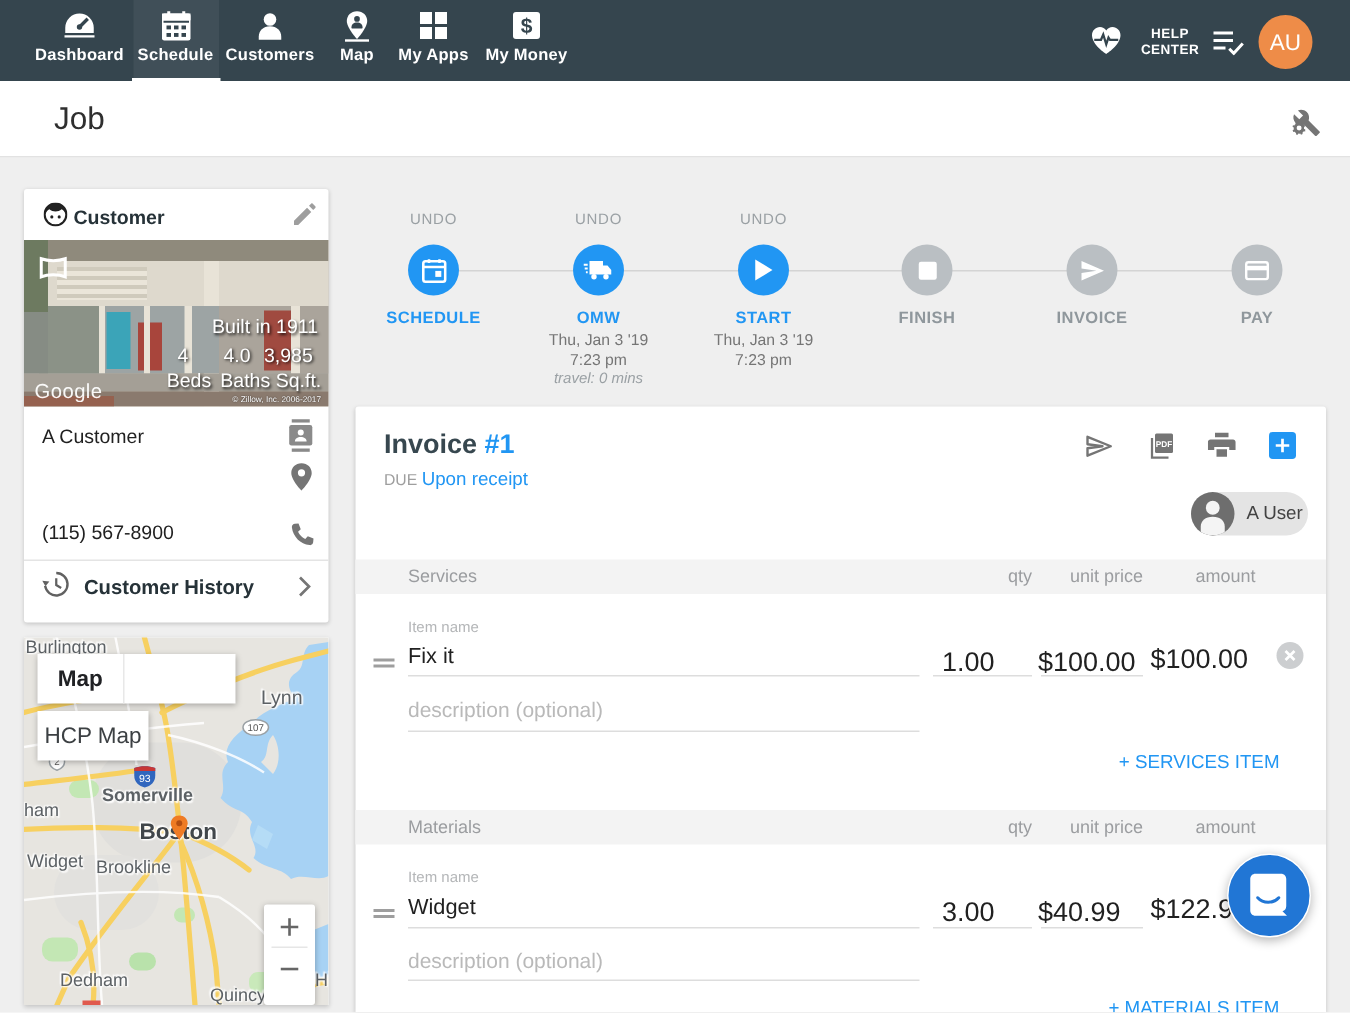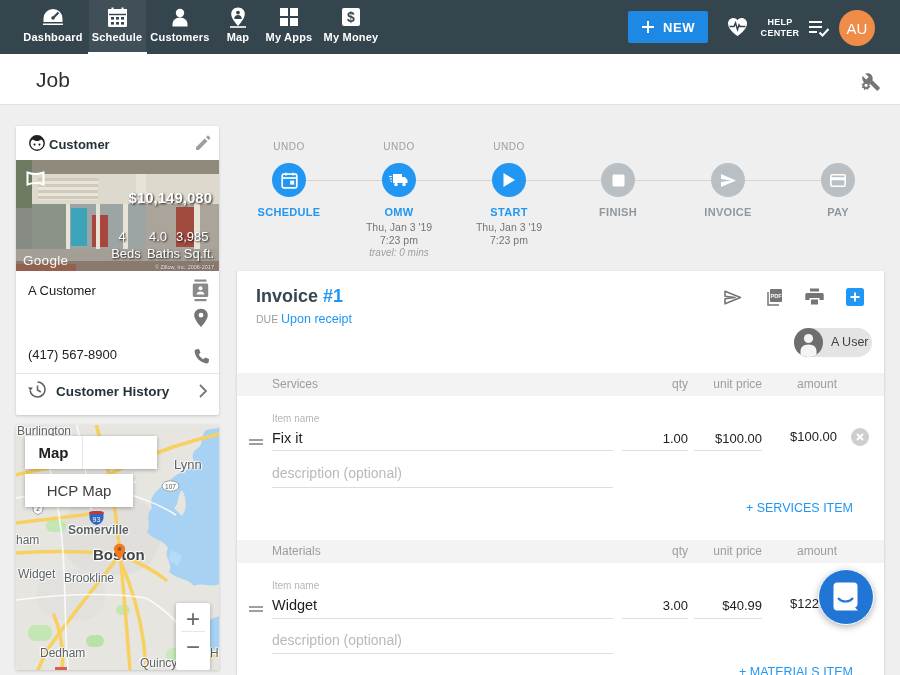--- a/index.html
+++ b/index.html
@@ -8,21 +8,21 @@
   .abs{position:absolute;}
   .card{position:absolute;background:#fff;border-radius:2px;box-shadow:0 1px 3px rgba(0,0,0,.18);}
   .navlab{position:absolute;top:31px;width:80px;text-align:center;color:#fff;font-size:11px;font-weight:bold;letter-spacing:.2px;}
   .navic{position:absolute;top:7px;width:80px;text-align:center;}
   .tlc{position:absolute;top:163px;width:34px;height:34px;border-radius:50%;display:flex;align-items:center;justify-content:center;}
   .undo{position:absolute;top:141px;width:80px;text-align:center;font-size:10px;color:#9aa0a4;letter-spacing:.5px;}
   .tll{position:absolute;top:206px;width:120px;text-align:center;font-size:11px;font-weight:bold;letter-spacing:.3px;}
   .tld{position:absolute;width:130px;text-align:center;font-size:10.5px;color:#757575;line-height:12.5px;}
   .colh{position:absolute;top:0;font-size:12px;color:#9b9da0;text-align:right;}
   .uline{position:absolute;height:1px;background:#dddddd;}
-  .money{position:absolute;font-size:13px;color:#212121;text-align:right;}
+  .money{position:absolute;font-size:18px;color:#212121;text-align:left;}
   .dline{position:absolute;width:14px;height:2px;background:#9e9e9e;}
   .mlab{position:absolute;color:#5c6165;font-size:12px;text-shadow:0 0 2px #fff,0 0 2px #fff,1px 1px 1px #fff,-1px -1px 1px #fff;white-space:nowrap;}
 </style>
 </head>
 <body>
 <div id="app">
 
   <div class="abs" style="left:0;top:0;width:900px;height:54px;background:#35454e;"></div>
   <div class="abs" style="left:89px;top:0;width:57px;height:54px;background:rgba(255,255,255,.06);"></div>
   <div class="abs" style="left:88px;top:52px;width:59px;height:2px;background:#fff;"></div>
@@ -80,26 +80,20 @@
         <rect x="1" y="1" width="18" height="18" rx="2" fill="#fff"></rect>
         <text x="10" y="15" font-size="14" font-weight="bold" fill="#35454e" text-anchor="middle" font-family="Liberation Sans,sans-serif">$</text>
       </svg>
   </div>
   <div class="navlab" style="left:13px;">Dashboard</div>
   <div class="navlab" style="left:77px;">Schedule</div>
   <div class="navlab" style="left:140px;">Customers</div>
   <div class="navlab" style="left:198px;">Map</div>
   <div class="navlab" style="left:249px;">My Apps</div>
   <div class="navlab" style="left:311px;">My Money</div>
-  <div class="abs" style="left:628px;top:11px;width:80px;height:32px;background:#1e88e5;border-radius:2px;color:#fff;display:flex;align-items:center;justify-content:center;">
-    <svg width="14" height="14" viewBox="0 0 14 14" style="margin-right:8px;">
-        <path d="M7 1 L7 13 M1 7 L13 7" stroke="#fff" stroke-width="2"></path>
-      </svg>
-    <span style="font-size:13px;font-weight:bold;letter-spacing:.6px;">NEW</span>
-  </div>
   <div class="abs" style="left:727px;top:17px;">
     <svg width="21" height="20" viewBox="0 0 21 20">
         <path d="M10.5 19 C10.5 19 1 13 1 6.5 C1 3.4 3.4 1 6.3 1 C8 1 9.6 1.9 10.5 3.3 C11.4 1.9 13 1 14.7 1 C17.6 1 20 3.4 20 6.5 C20 13 10.5 19 10.5 19 Z" fill="#fff"></path>
         <path d="M2.5 9.5 L7 9.5 L8.5 6 L10.5 12.5 L12 8 L13 9.5 L18.5 9.5" stroke="#35454e" stroke-width="1.5" fill="none"></path>
       </svg>
   </div>
   <div class="abs" style="left:753px;top:17px;width:54px;color:#fff;font-size:9px;font-weight:bold;text-align:center;line-height:10.5px;letter-spacing:.3px;">HELP<br>CENTER</div>
   <div class="abs" style="left:808px;top:20px;">
     <svg width="22" height="17" viewBox="0 0 22 17">
         <g stroke="#fff" stroke-width="2">
@@ -160,21 +154,21 @@
       <div class="abs" style="left:0;top:89px;width:203px;height:12px;background:#a49f96;"></div>
       <div class="abs" style="left:0;top:101px;width:203px;height:10px;background:#8a7a6e;"></div>
       <div class="abs" style="left:0;top:104px;width:60px;height:7px;background:#95614f;"></div>
 
       <div class="abs" style="left:10px;top:11px;">
         <svg width="19" height="15" viewBox="0 0 19 15">
             <path d="M1.5 1.5 C6 3.2 13 3.2 17.5 1.5 L17.5 13.5 C13 11.8 6 11.8 1.5 13.5 Z" fill="none" stroke="#fff" stroke-width="2"></path>
           </svg>
       </div>
 
-      <div class="abs" style="right:7px;top:29px;width:195px;text-align:right;color:#fff;font-size:15px;font-weight:bold;text-shadow:1px 1px 2px rgba(0,0,0,.85);">$10,149,080</div>
+      <div class="abs" style="right:7px;top:50px;width:195px;text-align:right;color:#fff;font-size:13px;text-shadow:1px 1px 2px rgba(0,0,0,.85);">Built in 1911</div>
       <div class="abs" style="left:0;top:69px;width:203px;color:#fff;font-size:13px;text-shadow:1px 1px 2px rgba(0,0,0,.85);">
         <span class="abs" style="left:90px;top:0;width:32px;text-align:center;">4</span>
         <span class="abs" style="left:126px;top:0;width:32px;text-align:center;">4.0</span>
         <span class="abs" style="left:160px;top:0;width:16px;text-align:right;">3,985</span>
         <span class="abs" style="left:90px;top:17px;width:40px;text-align:center;">Beds</span>
         <span class="abs" style="left:127px;top:17px;width:41px;text-align:center;">Baths</span>
         <span class="abs" style="left:163px;top:17px;width:40px;text-align:center;">Sq.ft.</span>
       </div>
       <div class="abs" style="left:7px;top:93px;color:#fff;font-size:13.5px;letter-spacing:.3px;opacity:.95;">Google</div>
       <div class="abs" style="right:5px;top:104px;color:#fff;font-size:5.5px;text-shadow:0 0 1px rgba(0,0,0,.8);">© Zillow, Inc. 2006-2017</div>
@@ -188,21 +182,21 @@
           <circle cx="8.5" cy="9.3" r="2" fill="#fff"></circle>
           <path d="M4.6 15.4 c0-2 1.7-3 3.9-3 s3.9 1 3.9 3 z" fill="#fff"></path>
           <rect x="2.5" y="20" width="12" height="2.2" fill="#8a8a8a"></rect>
         </svg>
     </div>
     <div class="abs" style="left:177px;top:182px;">
       <svg width="16" height="20" viewBox="0 0 16 20">
           <path d="M8 .8 C4 .8 1.2 3.7 1.2 7.3 C1.2 12.1 8 19 8 19 C8 19 14.8 12.1 14.8 7.3 C14.8 3.7 12 .8 8 .8 Z M8 9.6 a2.4 2.4 0 1 1 0-4.8 2.4 2.4 0 0 1 0 4.8 z" fill="#757575"></path>
         </svg>
     </div>
-    <div class="abs" style="left:12px;top:221px;font-size:13px;color:#212121;">(417) 567-8900</div>
+    <div class="abs" style="left:12px;top:221px;font-size:13px;color:#212121;">(115) 567-8900</div>
     <div class="abs" style="left:177px;top:222px;">
       <svg width="17" height="17" viewBox="0 0 17 17">
           <path d="M3.6 1.2 L6 1 L7.5 4.8 L5.7 6.5 C6.6 8.5 8.5 10.4 10.5 11.3 L12.2 9.5 L16 11 L15.8 13.4 C15.7 14.6 14.7 15.6 13.4 15.4 C7.2 14.6 2.4 9.8 1.6 3.6 C1.4 2.3 2.4 1.3 3.6 1.2 Z" fill="#757575"></path>
         </svg>
     </div>
     <div class="abs" style="left:0;top:247px;width:203px;height:1px;background:#e4e4e4;"></div>
     <div class="abs" style="left:11px;top:254px;">
       <svg width="19" height="19" viewBox="0 0 19 19">
           <path d="M10.5 2 a7.5 7.5 0 1 1-7.4 8.6" fill="none" stroke="#616161" stroke-width="1.6"></path>
           <path d="M1.2 7.2 L3.3 10.9 L5.9 7.6 Z" fill="#616161"></path>
@@ -298,21 +292,21 @@
     <div class="abs" style="left:97px;top:118px;">
       <svg width="13" height="18" viewBox="0 0 13 18">
           <path d="M6.5 .7 C3.2 .7 .9 3 .9 5.9 C.9 9.8 6.5 17 6.5 17 C6.5 17 12.1 9.8 12.1 5.9 C12.1 3 9.8 .7 6.5 .7 Z" fill="#ef7b24"></path>
           <circle cx="6.5" cy="5.9" r="2" fill="#b44f12"></circle>
         </svg>
     </div>
 
     <div class="abs" style="left:9px;top:11px;width:132px;height:33px;background:#fff;box-shadow:0 1px 4px rgba(0,0,0,.3);display:flex;">
       <div style="width:58px;line-height:33px;text-align:center;font-size:15px;font-weight:bold;color:#202124;border-right:1px solid #e8e8e8;box-sizing:border-box;">Map</div>
     </div>
-    <div class="abs" style="left:9px;top:49px;width:108px;height:33px;background:#fff;box-shadow:0 1px 4px rgba(0,0,0,.3);line-height:33px;text-align:center;font-size:15px;color:#3c4043;">HCP Map</div>
+    <div class="abs" style="left:9px;top:49px;width:74px;height:33px;background:#fff;box-shadow:0 1px 4px rgba(0,0,0,.3);line-height:33px;text-align:center;font-size:15px;color:#3c4043;">HCP Map</div>
 
     <div class="abs" style="left:160px;top:178px;width:34px;height:67px;background:#fff;box-shadow:0 1px 4px rgba(0,0,0,.3);border-radius:2px;">
       <div style="position:absolute;left:0;top:0;width:34px;height:33px;color:#666;font-size:24px;text-align:center;line-height:31px;">+</div>
       <div style="position:absolute;left:5px;top:28px;width:24px;height:1px;background:#e6e6e6;"></div>
       <div style="position:absolute;left:0;top:29px;width:34px;height:33px;color:#666;font-size:24px;text-align:center;line-height:29px;">−</div>
     </div>
   </div>
 
   <div class="abs" style="left:289px;top:180px;width:549px;height:1px;background:#d4d4d4;"></div>
   <div class="undo" style="left:249px;">UNDO</div>

